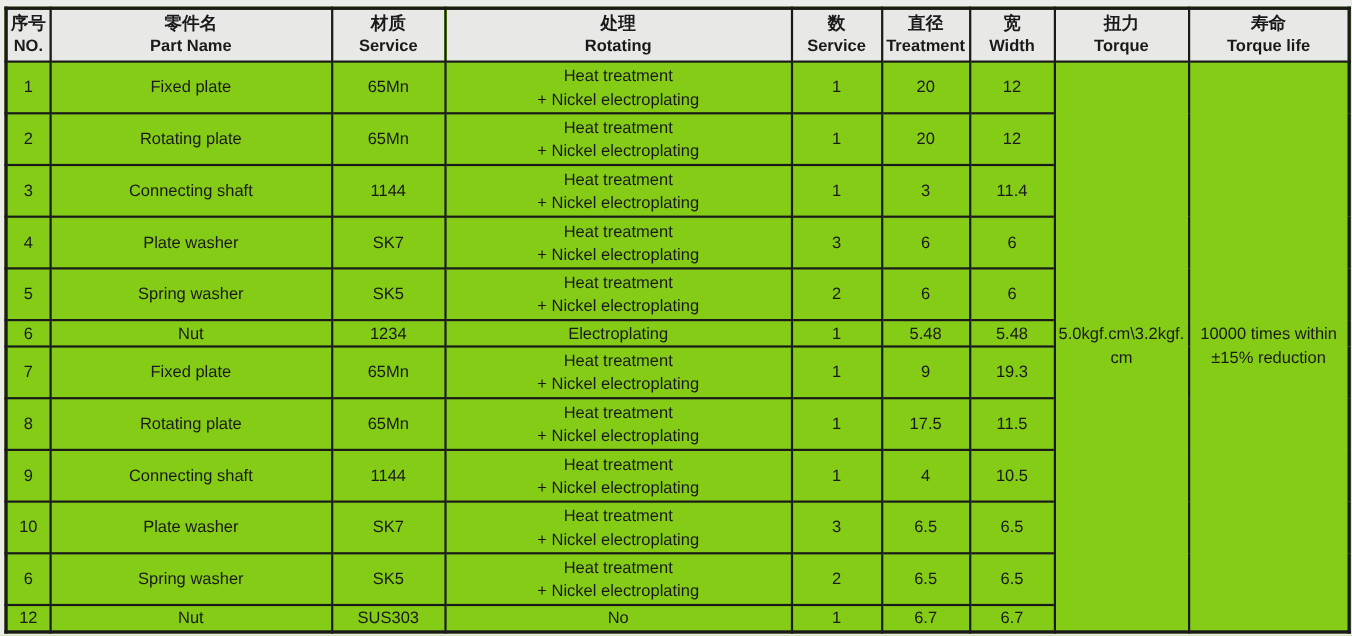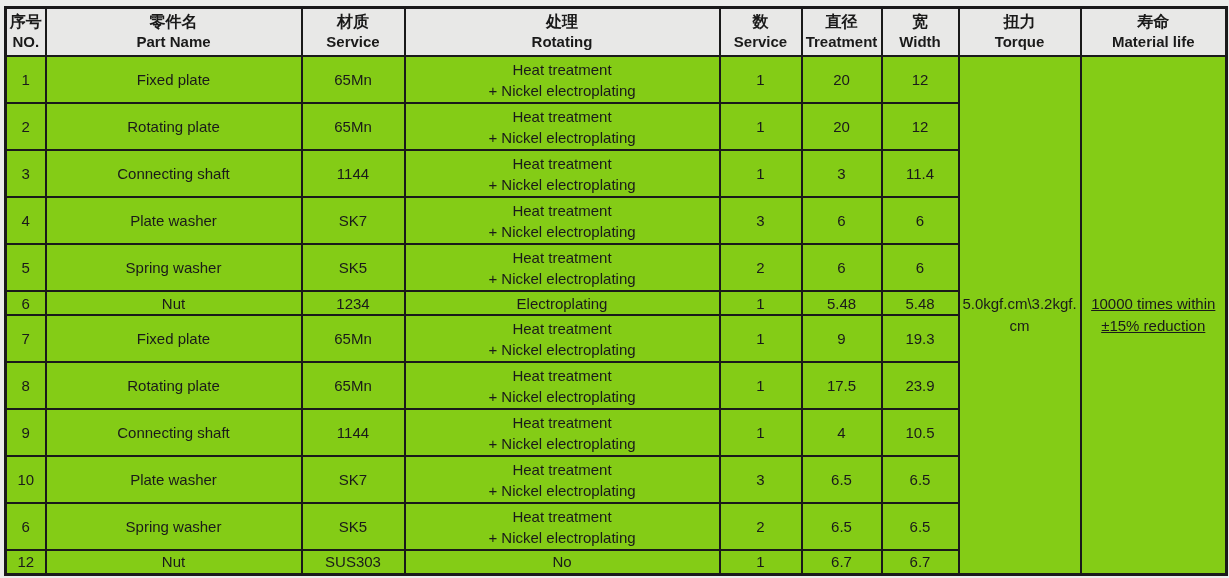--- a/index.html
+++ b/index.html
@@ -44,21 +44,20 @@
     white-space: pre-line;   
   }
   .spec td.torque-cell {
     white-space: normal;
     word-break: break-all;   
     line-height: 22px;
   }
   .spec td.service-cell {
     white-space: normal;
     line-height: 22px;
-    text-decoration: underline;
   }
   
   col.c-no        { width: 40px;  }
   col.c-part      { width: 256px; }
   col.c-material  { width: 103px; }
   col.c-treatment { width: 315px; }
   col.c-quantity  { width: 82px;  }
   col.c-diameter  { width: 80px;  }
   col.c-width     { width: 77px;  }
   col.c-torque    { width: 122px; }
@@ -108,21 +107,21 @@
         <th>
           <div class="zh">宽</div>
           <div class="en">Width</div>
         </th>
         <th>
           <div class="zh">扭力</div>
           <div class="en">Torque</div>
         </th>
         <th>
           <div class="zh">寿命</div>
-          <div class="en">Material life</div>
+          <div class="en">Torque life</div>
         </th>
       </tr>
   </thead>
   <tbody>
       <tr>
         <td>1</td>
         <td>Fixed plate</td>
         <td>65Mn</td>
         <td>Heat treatment
 + Nickel electroplating</td>
@@ -192,21 +191,21 @@
         <td>19.3</td>
       </tr>
       <tr>
         <td>8</td>
         <td>Rotating plate</td>
         <td>65Mn</td>
         <td>Heat treatment
 + Nickel electroplating</td>
         <td>1</td>
         <td>17.5</td>
-        <td>23.9</td>
+        <td>11.5</td>
       </tr>
       <tr>
         <td>9</td>
         <td>Connecting shaft</td>
         <td>1144</td>
         <td>Heat treatment
 + Nickel electroplating</td>
         <td>1</td>
         <td>4</td>
         <td>10.5</td>

